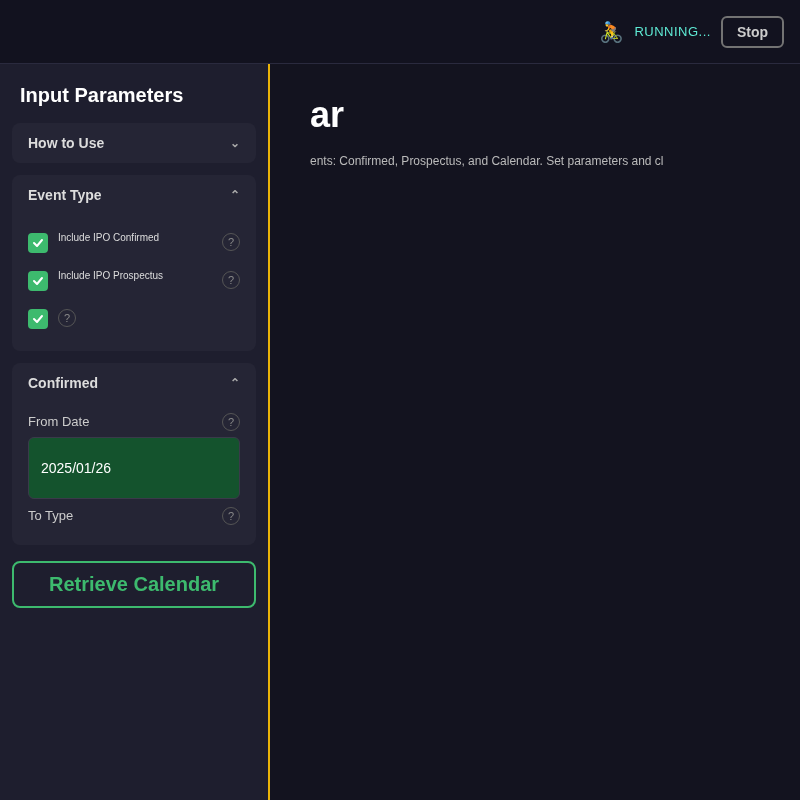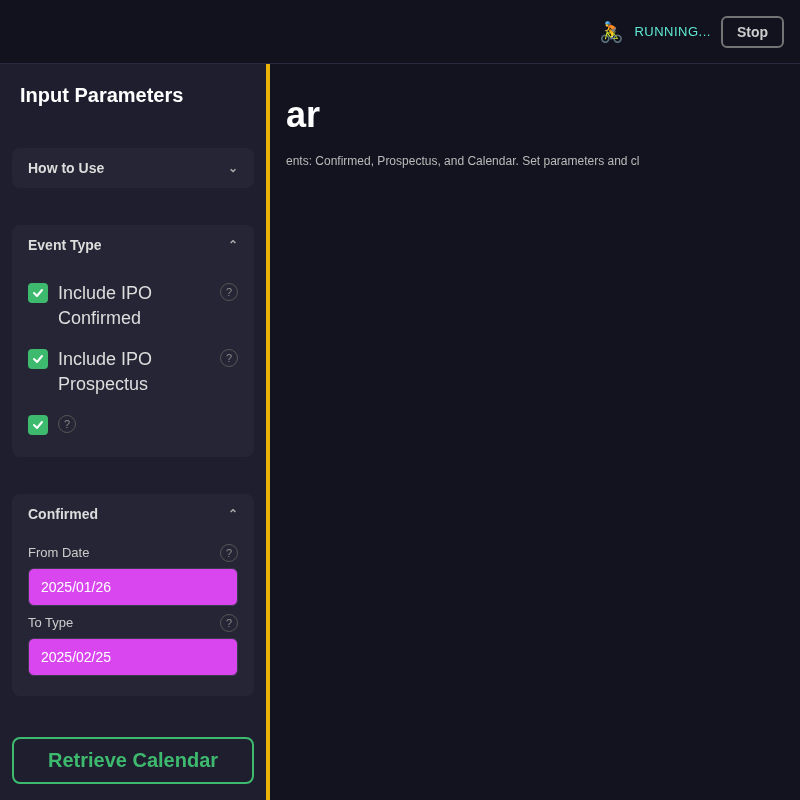--- a/index.html
+++ b/index.html
@@ -61,26 +61,25 @@
     .main-layout {
       display: flex;
       flex: 1;
       overflow: hidden;
     }
 
     
     .sidebar {
       width: 270px;
       background: #1e1e2e;
-      border-right: 4px solid #eab308;
+      border-right: 2px solid #eab308;
       display: flex;
       flex-direction: column;
       overflow-y: auto;
       flex-shrink: 0;
-      justify-content: space-between;
     }
 
     .sidebar-title {
       color: #ffffff;
       font-size: 20px;
       font-weight: 700;
       padding: 20px 20px 16px 20px;
     }
 
     
@@ -137,21 +136,21 @@
       flex-shrink: 0;
     }
 
     .custom-checkbox svg {
       width: 12px;
       height: 12px;
     }
 
     .checkbox-label {
       color: #ddd;
-      font-size: 18px;
+      font-size: 10px;
       line-height: 1.4;
       flex: 1;
     }
 
     .help-icon {
       width: 18px;
       height: 18px;
       border-radius: 50%;
       border: 1px solid #555;
       display: flex;
@@ -173,26 +172,26 @@
       display: flex;
       align-items: center;
       justify-content: space-between;
     }
 
     .param-group {
       margin-bottom: 6px;
     }
 
     .param-input {
-      background: #d946ef;
+      background: #14532d;
       border: 1px solid #3a3a4a;
       border-radius: 6px;
       color: #fff;
       font-size: 14px;
-      padding: 10px 12px;
+      padding: 22px 12px;
       width: 100%;
       outline: none;
     }
 
     
     .retrieve-btn {
       background: transparent;
       border: 2px solid #3dba6e;
       color: #3dba6e;
       padding: 10px 20px;
@@ -206,21 +205,21 @@
 
     
     .content {
       flex: 1;
       background: #13131f;
       position: relative;
       overflow: hidden;
     }
 
     .content-inner {
-      padding: 30px 16px;
+      padding: 30px 40px;
     }
 
     .content-title {
       color: #ffffff;
       font-size: 36px;
       font-weight: 700;
       margin-bottom: 16px;
     }
 
     .content-description {
@@ -322,21 +321,20 @@
             <div class="help-icon">?</div>
           </div>
           <input class="param-input" type="text" value="2025/01/26" style="">
         </div>
 
         <div class="param-group">
           <div class="param-label">
             <span>To Type</span>
             <div class="help-icon">?</div>
           </div>
-          <input class="param-input" type="text" value="2025/02/25" style="">
         </div>
 
       </div>
     </div>
 
     <button class="retrieve-btn">Retrieve Calendar</button>
 
   </div>
 
   <div class="content">

